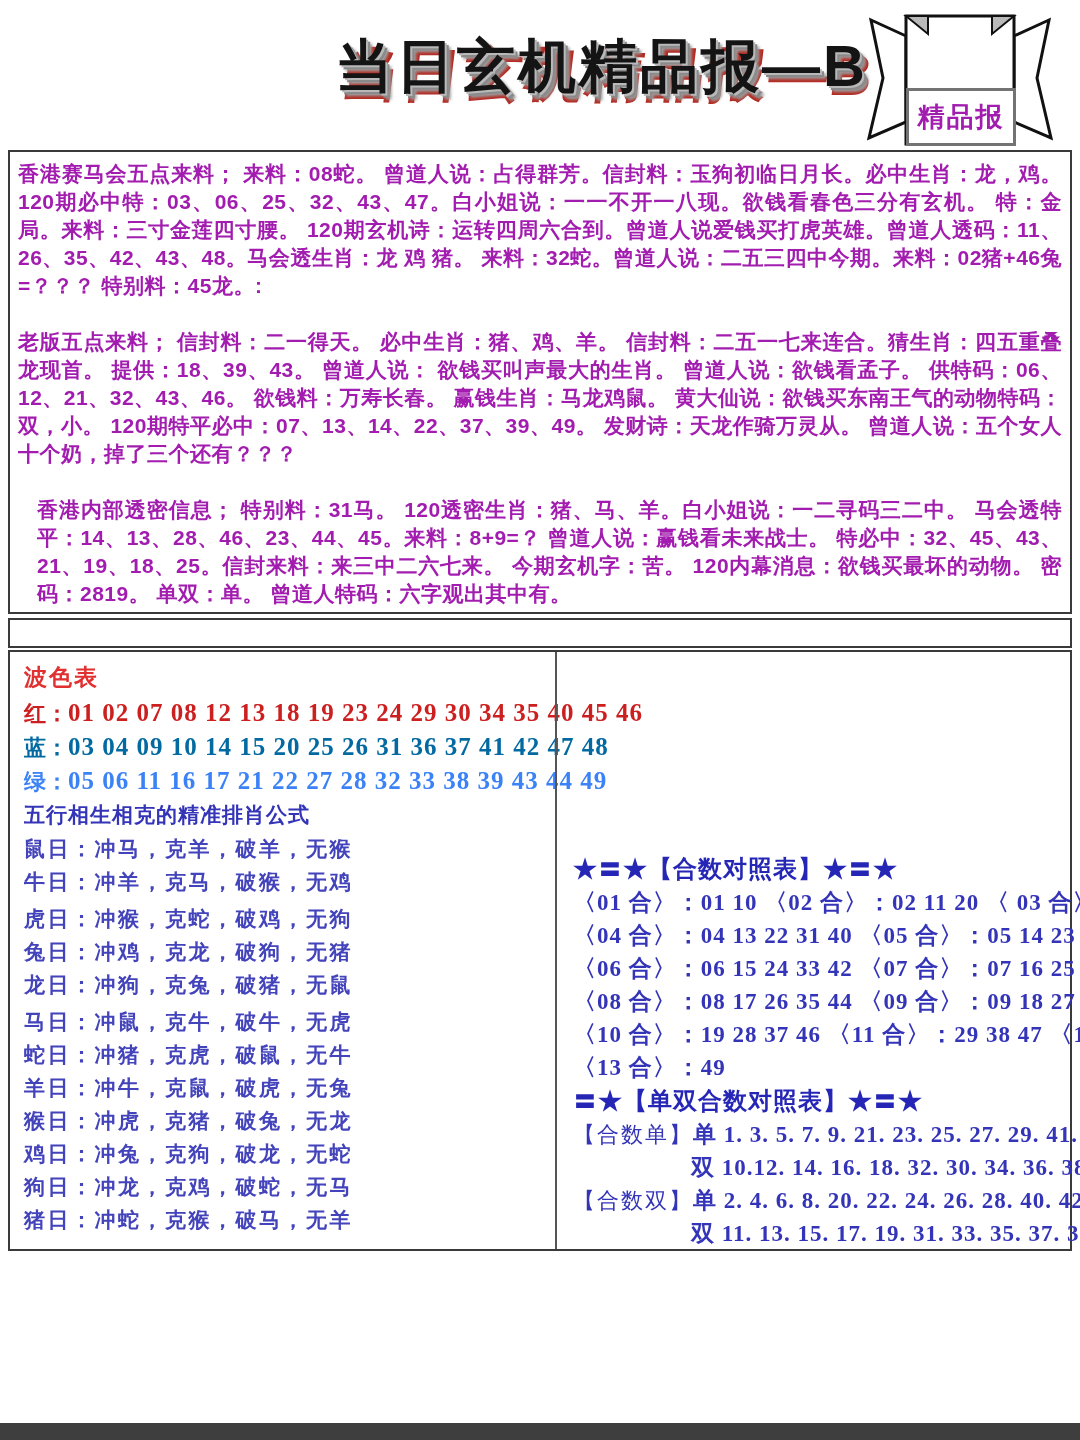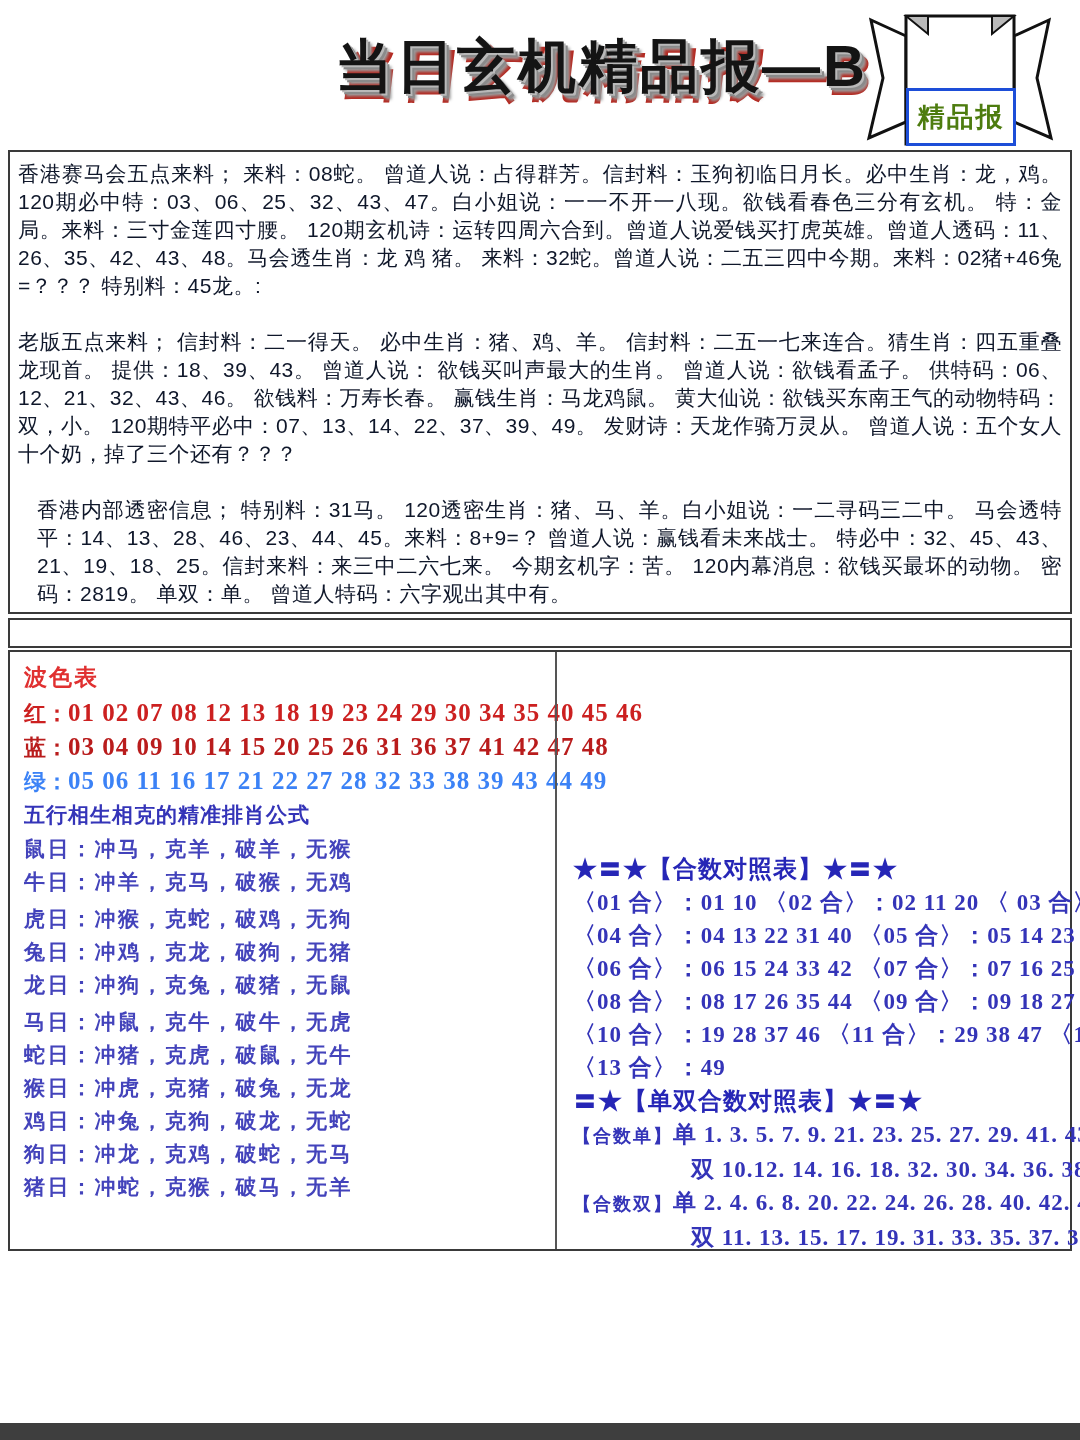--- a/index.html
+++ b/index.html
@@ -9,45 +9,45 @@
   .header{position:relative;height:150px;}
   .title-wrap{position:absolute;left:335px;top:28px;white-space:nowrap;}
   .title-layer{font-size:58px;font-weight:900;letter-spacing:3px;transform:skewX(-7deg);
                font-family:"Liberation Sans",sans-serif;}
   .title-red{position:absolute;left:7px;top:9px;color:#b42a22;}
   .title-front{position:relative;color:#141414;
                text-shadow:2px 2px 0 #b9b9b9,4px 4px 0 #8a8a8a,6px 6px 3px #9a9a9a;}
   .banner{position:absolute;right:26px;top:8px;width:188px;height:144px;}
   .banner svg{position:absolute;left:0;top:0;}
   .banner-label{position:absolute;left:40px;top:80px;width:104px;height:52px;
-                border:3px solid #1d4ed8;display:flex;align-items:center;justify-content:center;
-                color:#4d7c0f;font-weight:bold;font-size:27px;letter-spacing:2px;background:#fff;}
+                border:3px solid #737373;display:flex;align-items:center;justify-content:center;
+                color:#a21caf;font-weight:bold;font-size:27px;letter-spacing:2px;background:#fff;}
   
   .main-box{margin:0 8px;border:2px solid #3a3a3a;padding:8px 8px 2px 8px;}
-  .para{font-size:21px;font-weight:400;line-height:28px;color:#0f172a;
+  .para{font-size:21px;font-weight:700;line-height:28px;color:#a21caf;
         text-align:justify;letter-spacing:0.5px;margin:0 0 28px 0;}
   .para:last-child{margin-bottom:2px;margin-left:19px;}
   
   .gap-band{margin:4px 8px 0 8px;border:2px solid #3a3a3a;height:26px;background:#fff;}
   
   .bottom-box{margin:2px 8px 0 8px;border:2px solid #3a3a3a;display:flex;height:597px;background:#fff;}
   .left-col{width:545px;padding:6px 0 0 14px;box-sizing:border-box;}
   .right-col{flex:1;border-left:2px solid #555;padding:200px 0 0 16px;box-sizing:border-box;}
   .bose-heading{color:#e03030;font-size:23px;font-weight:700;line-height:38px;letter-spacing:2px;}
   .bose-row{font-family:"Liberation Serif",serif;font-size:25px;font-weight:700;line-height:33px;
             letter-spacing:1px;white-space:nowrap;}
   .bose-row .lbl{font-family:"Liberation Sans",sans-serif;font-size:22px;letter-spacing:0;}
-  .c-red{color:#cc2020;} .c-blue{color:#b91c1c;} .c-green{color:#3b82f6;}
+  .c-red{color:#cc2020;} .c-blue{color:#0369a1;} .c-green{color:#3b82f6;}
   .wx-heading{color:#3434b8;font-size:21px;font-weight:700;line-height:34px;letter-spacing:1px;}
   .wx-row{color:#4343bb;font-size:21px;font-weight:700;line-height:33px;letter-spacing:2.5px;}
   .wx-gap{margin-top:4px;}
   .hs-heading{color:#2626b6;font-size:24px;font-weight:800;line-height:34px;letter-spacing:1px;}
   .hs-row{color:#3434b8;font-family:"Liberation Serif",serif;font-size:23px;font-weight:700;
           line-height:33px;letter-spacing:1px;white-space:nowrap;}
-  .hs-label{font-family:"Liberation Sans",sans-serif;font-size:18px;font-weight:700;letter-spacing:2px;}
+  .hs-label{font-family:"Liberation Sans",sans-serif;font-size:22px;font-weight:400;letter-spacing:2px;}
   .hs-indent{padding-left:118px;}
   
   .bottom-strip{position:absolute;left:0;top:1423px;width:1080px;height:17px;background:#3e3e3e;}
 </style>
 </head>
 <body>
 
 <div class="page">
 
   <div class="header">
@@ -89,20 +89,21 @@
         <span class="lbl">绿：</span><span>05 06 11 16 17 21 22 27 28 32 33 38 39 43 44 49</span>
       </div>
       <div class="wx-heading">五行相生相克的精准排肖公式</div>
       <div class="wx-row">鼠日：冲马，克羊，破羊，无猴</div>
       <div class="wx-row">牛日：冲羊，克马，破猴，无鸡</div>
       <div class="wx-row wx-gap">虎日：冲猴，克蛇，破鸡，无狗</div>
       <div class="wx-row">兔日：冲鸡，克龙，破狗，无猪</div>
       <div class="wx-row">龙日：冲狗，克兔，破猪，无鼠</div>
       <div class="wx-row wx-gap">马日：冲鼠，克牛，破牛，无虎</div>
       <div class="wx-row">蛇日：冲猪，克虎，破鼠，无牛</div>
+      <div class="wx-row">羊日：冲牛，克鼠，破虎，无兔</div>
       <div class="wx-row">猴日：冲虎，克猪，破兔，无龙</div>
       <div class="wx-row">鸡日：冲兔，克狗，破龙，无蛇</div>
       <div class="wx-row">狗日：冲龙，克鸡，破蛇，无马</div>
       <div class="wx-row">猪日：冲蛇，克猴，破马，无羊</div>
     </div>
 
     <div class="right-col">
       <div class="hs-heading">★〓★【合数对照表】★〓★</div>
       <div class="hs-row">〈01 合〉：01 10 〈02 合〉：02 11 20 〈 03 合〉：03 12 21 30</div>
       <div class="hs-row">〈04 合〉：04 13 22 31 40 〈05 合〉：05 14 23 32 41</div>

